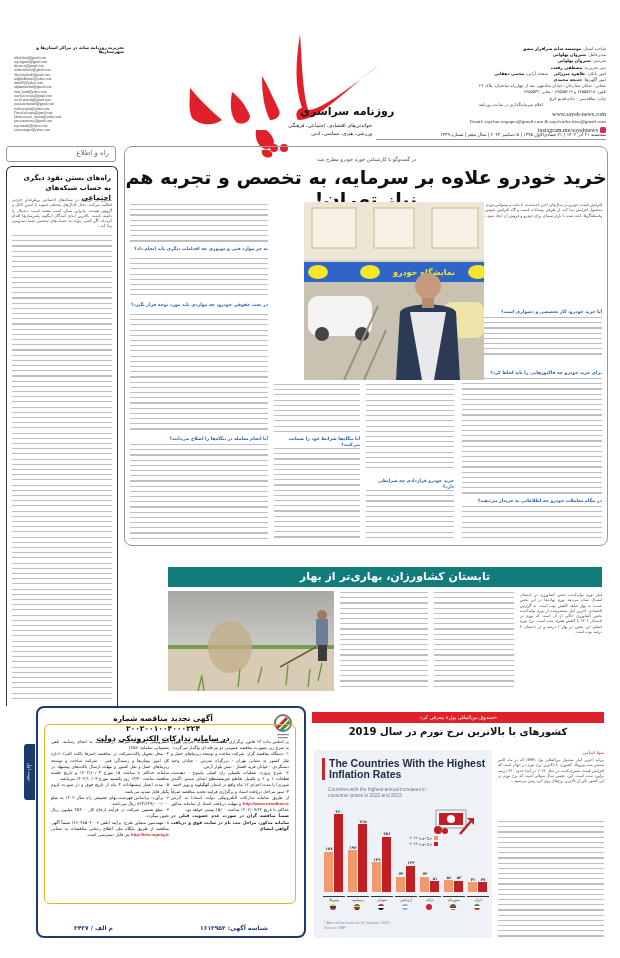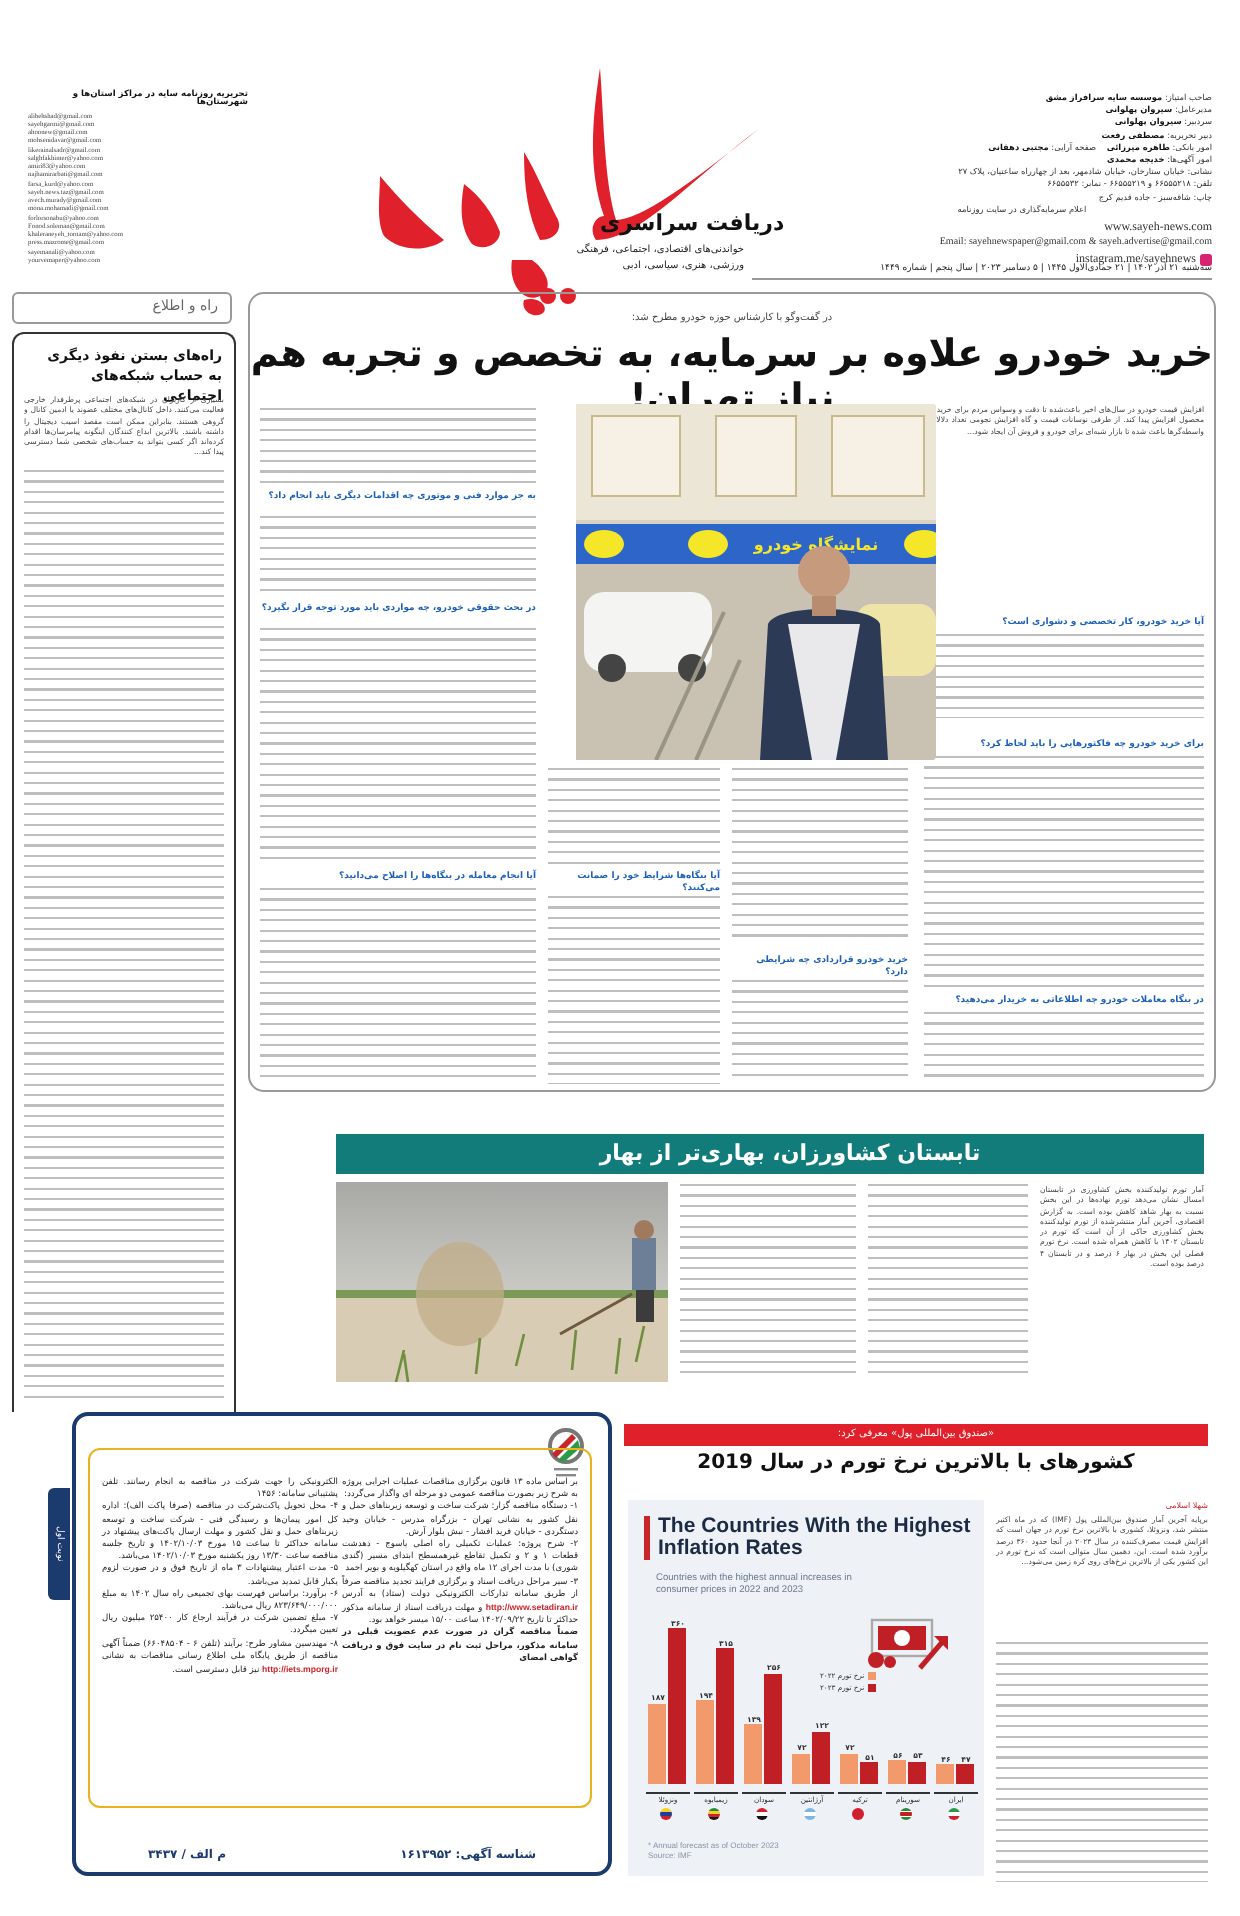--- a/index.html
+++ b/index.html
@@ -28,21 +28,21 @@
   .section-tab { left: 6px; top: 146px; width: 110px; height: 16px; border: 1px solid #999; border-radius: 3px; font-size: 7px; color: #666; text-align: right; padding: 2px 6px; }
   .side-article { left: 6px; top: 166px; width: 112px; height: 540px; border: 1px solid #333; border-radius: 6px 6px 0 0; border-bottom: none; }
   .side-title { right: 6px; top: 6px; width: 96px; font-size: 7px; font-weight: bold; line-height: 10px; text-align: right; color: #111; }
   .text-block { font-size: 3.8px; line-height: 5.3px; color: #444; text-align: justify; overflow: hidden; }
   .fake-lines { background: repeating-linear-gradient(to bottom, #8a8a8a 0px, #8a8a8a 1.1px, transparent 1.1px, transparent 5.2px); opacity: .55; }
 
   
   .main-frame { left: 124px; top: 146px; width: 484px; height: 400px; border: 1px solid #999; border-radius: 8px; }
   .kicker { left: 124px; top: 156px; width: 484px; text-align: center; font-size: 5px; color: #444; }
   .headline { left: 124px; top: 166px; width: 484px; text-align: center; font-size: 19px; font-weight: bold; color: #111; letter-spacing: -0.5px; }
-  .car-photo { left: 272px; top: 202px; width: 196px; height: 178px; overflow: hidden; border-radius: 2px; }
+  .car-photo { left: 288px; top: 202px; width: 196px; height: 178px; overflow: hidden; border-radius: 2px; }
   .subhead-blue { font-size: 4.5px; font-weight: bold; color: #1e60b8; text-align: right; line-height: 6px; }
 
   
   .teal-bar { left: 168px; top: 567px; width: 434px; height: 20px; background: #127c7a; color: #fff; text-align: center; font-size: 11px; font-weight: bold; line-height: 20px; padding-left: 20px; }
   .farm-photo { left: 168px; top: 591px; width: 166px; height: 100px; overflow: hidden; }
 
   
   .red-bar { left: 312px; top: 712px; width: 292px; height: 11px; background: #e0202a; color: #fff; text-align: center; font-size: 5px; line-height: 11px; }
   .imf-headline { left: 312px; top: 726px; width: 292px; text-align: center; font-size: 10px; font-weight: bold; color: #111; }
   .chart-box { left: 314px; top: 750px; width: 178px; height: 188px; background: #eef1f5; padding-left: 24px; }
@@ -102,21 +102,21 @@
 <svg class="abs logo" viewBox="0 0 210 130">
   <path d="M130 4 C 126 30, 124 55, 132 78 C 128 78, 124 84, 128 90 C 150 90, 175 60, 210 34 C 175 62, 150 80, 138 80 C 132 60, 132 30, 130 4 Z" fill="#e0202a"></path>
   <path d="M20 58 C 30 70, 40 80, 52 90 C 44 96, 30 96, 22 88 C 18 80, 20 68, 20 58 Z" fill="#e0202a"></path>
   <path d="M62 62 C 60 74, 60 84, 66 92 C 72 96, 80 92, 80 86 C 76 76, 70 68, 62 62 Z" fill="#e0202a"></path>
   <path d="M92 46 C 92 64, 94 78, 100 90 C 108 90, 112 84, 108 78 C 102 66, 98 56, 92 46 Z" fill="#e0202a"></path>
   <path d="M86 100 C 84 112, 92 122, 100 118 C 108 114, 102 104, 96 100 Z" fill="#e0202a"></path>
   <path d="M92 120 C 90 126, 98 130, 102 126 C 104 122, 98 118, 92 120 Z" fill="#e0202a"></path>
   <circle cx="104" cy="118" r="4" fill="#e0202a"></circle>
   <circle cx="114" cy="118" r="4" fill="#e0202a"></circle>
 </svg>
-<div class="abs paper-type">دریافت سراسری</div>
+<div class="abs paper-type">روزنامه سراسری</div>
 <div class="abs paper-desc">
   <div>خواندنی‌های اقتصادی، اجتماعی، فرهنگی</div>
   <div>ورزشی، هنری، سیاسی، ادبی</div>
 </div>
 
 <div class="abs bureau">
   <div class="title">تحریریه روزنامه سایه در مراکز استان‌ها و شهرستان‌ها</div>
   <div class="email">alibehshad@gmail.com</div>
   <div class="email">sayehgarmi@gmail.com</div>
   <div class="email">ahoonew@gmail.com</div>
@@ -324,20 +324,24 @@
 </div>
 
 <div class="abs imf-col">
   <div class="byline">شهلا اسلامی</div>
   <div class="text-block" style="height:62px; margin-top:2px;">برپایه آخرین آمار صندوق بین‌المللی پول (IMF) که در ماه اکتبر منتشر شد، ونزوئلا، کشوری با بالاترین نرخ تورم در جهان است که افزایش قیمت مصرف‌کننده در سال ۲۰۲۳ در آنجا حدود ۳۶۰ درصد برآورد شده است. این، دهمین سال متوالی است که نرخ تورم در این کشور یکی از بالاترین نرخ‌های روی کره زمین می‌شود...</div>
   <div class="fake-lines" style="height:120px; margin-top:2px;"></div>
 </div>
 
 <div class="abs ad-box">
   <div class="abs ad-tab">نوبت اول</div>
+  <div class="abs ad-title">
+    <div>آگهی تجدید مناقصه شماره ۲۰۰۲۰۰۱۰۰۴۰۰۰۲۲۴</div>
+    <div>در سامانه تدارکات الکترونیکی دولت</div>
+  </div>
   <svg class="abs ad-logo" viewBox="0 0 22 26">
     <circle cx="11" cy="9" r="8" fill="none" stroke="#777" stroke-width="2"></circle>
     <path d="M4 13 L14 3 L16 5 L6 15 Z" fill="#c8262b"></path>
     <path d="M7 16 L17 6 L18 10 L10 17 Z" fill="#2a9a48"></path>
     <rect x="5" y="20" width="12" height="1.2" fill="#888"></rect>
     <rect x="6" y="23" width="10" height="1.2" fill="#888"></rect>
   </svg>
   <div class="abs ad-inner">
 
     <div class="abs ad-text" style="right:6px; top:14px; width:118px;">

